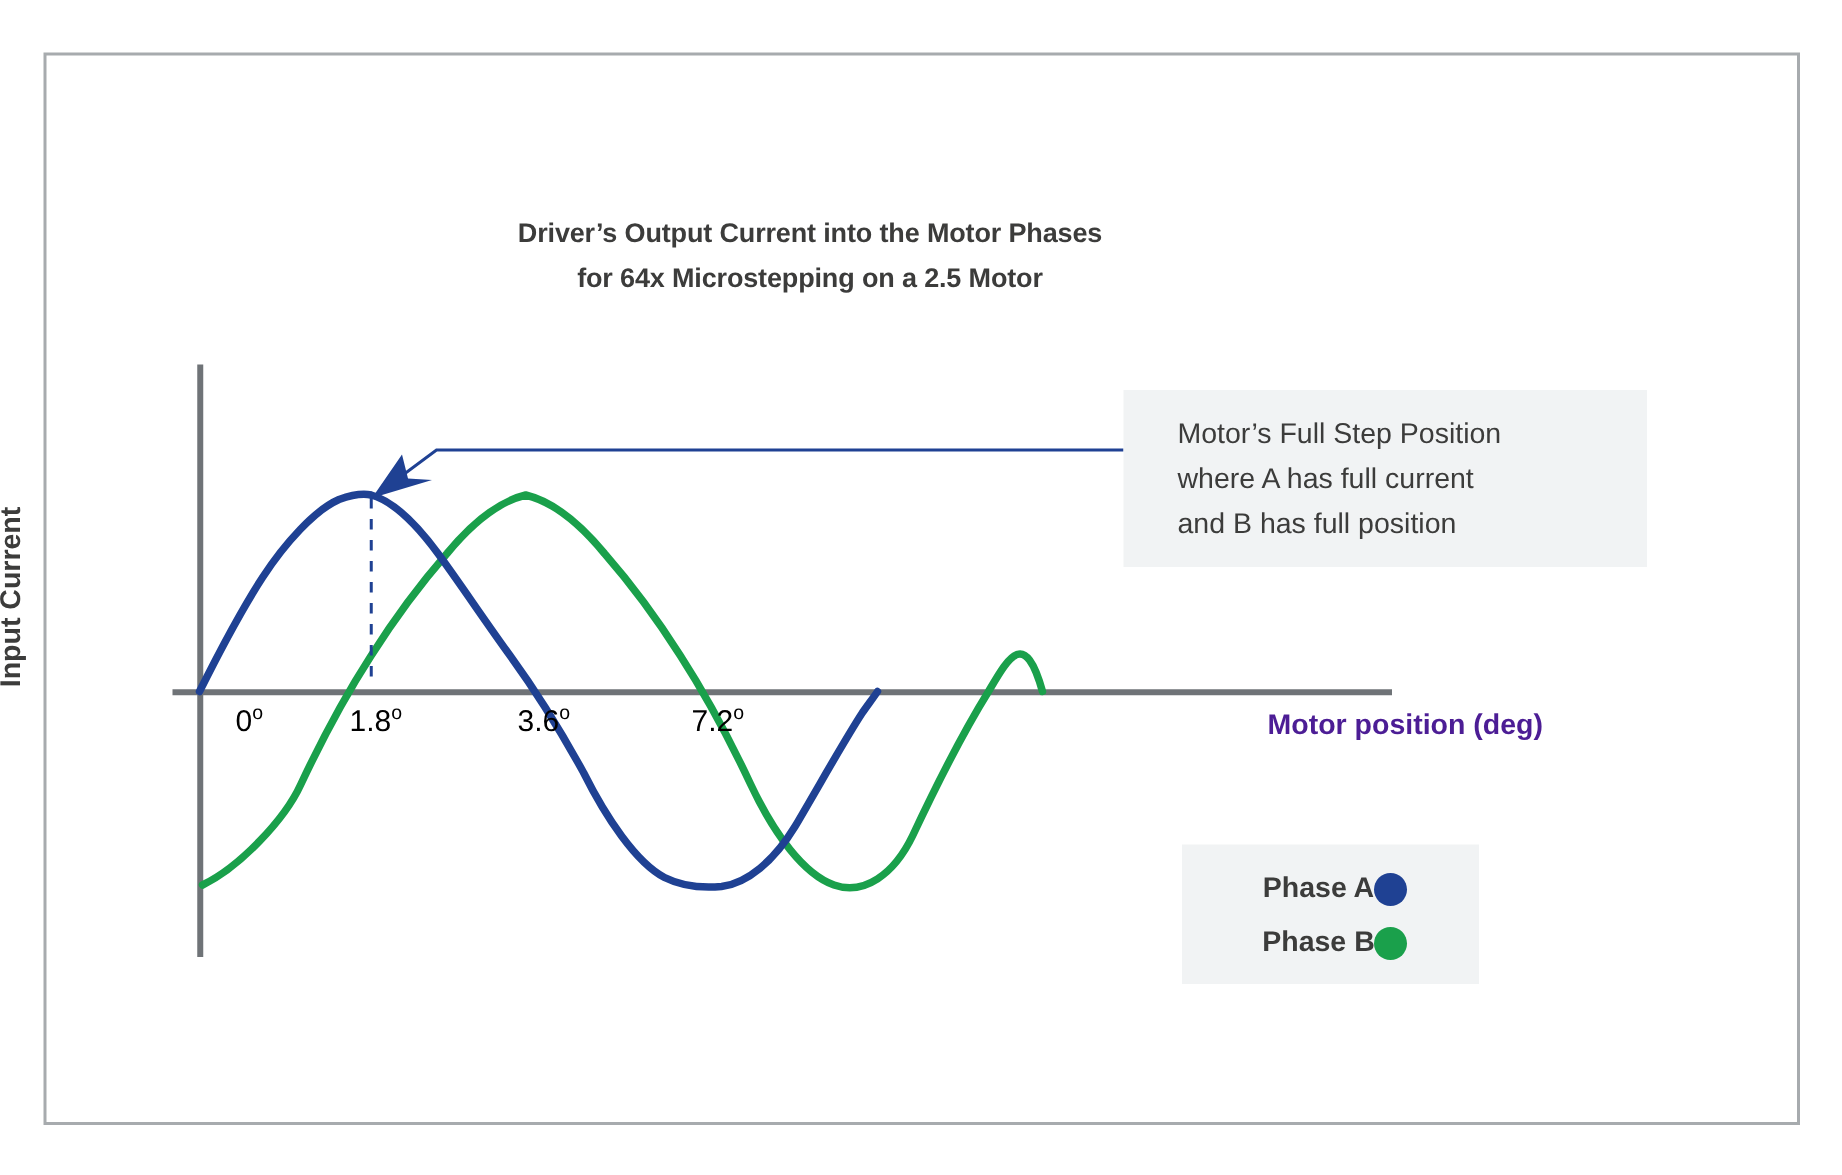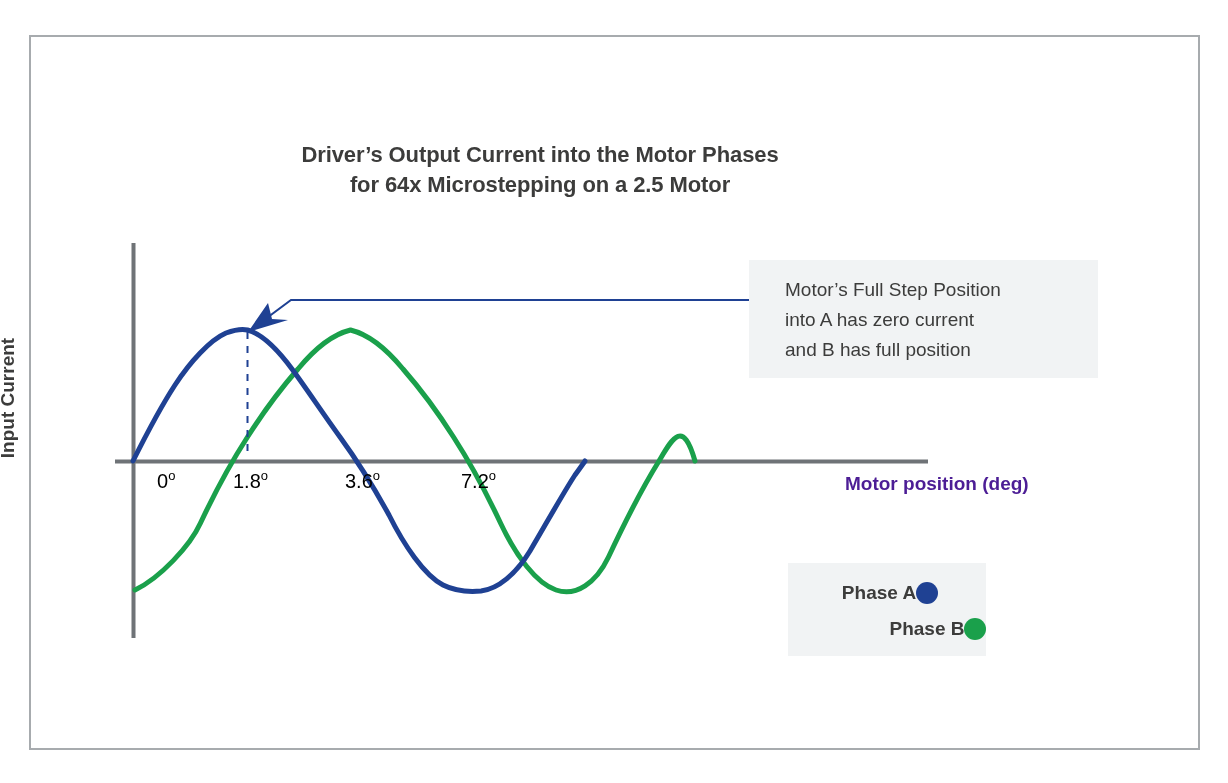--- a/index.html
+++ b/index.html
@@ -31,21 +31,21 @@
     width: 1228px;
     height: 783px;
   }
   
   #chart-title {
     position: absolute;
     left: 180px;
     top: 140px;
     width: 720px;
     text-align: center;
-    font-size: 22px;
+    font-size: 18px;
     font-weight: bold;
     color: #3c3c3b;
     line-height: 30px;
     letter-spacing: -0.1px;
   }
   #chart-title .tline { display: block; white-space: nowrap; }
   
   #y-axis-label {
     position: absolute;
     left: -3px;
@@ -115,21 +115,21 @@
   .legend-row {
     position: absolute;
     left: 26px;
     width: 160px;
     height: 32px;
     display: flex;
     align-items: center;
     justify-content: center;
   }
   #legend-row-a { top: 14px; }
-  #legend-row-b { top: 50px; margin-left: 48px; }
+  #legend-row-b { top: 50px; }
   .legend-label {
     font-size: 19px;
     font-weight: bold;
     color: #3c3c3b;
     white-space: nowrap;
   }
   .legend-dot {
     width: 22px;
     height: 22px;
     border-radius: 50%;
@@ -190,21 +190,21 @@
   <div id="x-axis-label">Motor position (deg)</div>
 
   <div class="tick-label" style="left:157px;">0<sup>o</sup></div>
   <div class="tick-label" style="left:233px;">1.8<sup>o</sup></div>
   <div class="tick-label" style="left:345px;">3.6<sup>o</sup></div>
   <div class="tick-label" style="left:461px;">7.2<sup>o</sup></div>
 
   <div id="annotation-box">
     <div id="annotation-text">
       <span class="aline">Motor’s Full Step Position</span>
-      <span class="aline">into A has zero current</span>
+      <span class="aline">where A has full current</span>
       <span class="aline">and B has full position</span>
     </div>
   </div>
 
   <div id="legend-box">
     <div class="legend-row" id="legend-row-a">
       <span class="legend-label">Phase A</span>
       <span class="legend-dot" id="legend-dot-a" style="background: rgb(31, 65, 147);"></span>
     </div>
     <div class="legend-row" id="legend-row-b">

